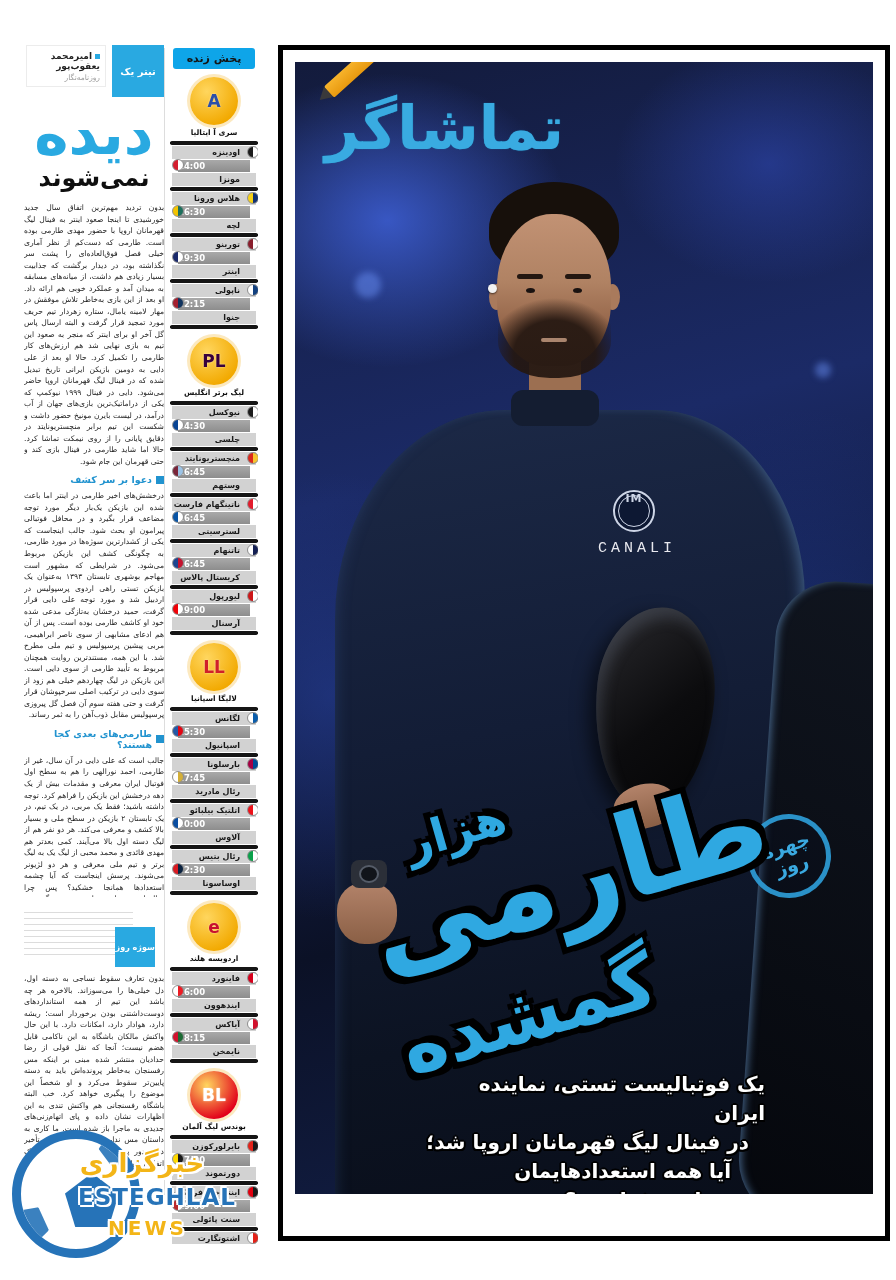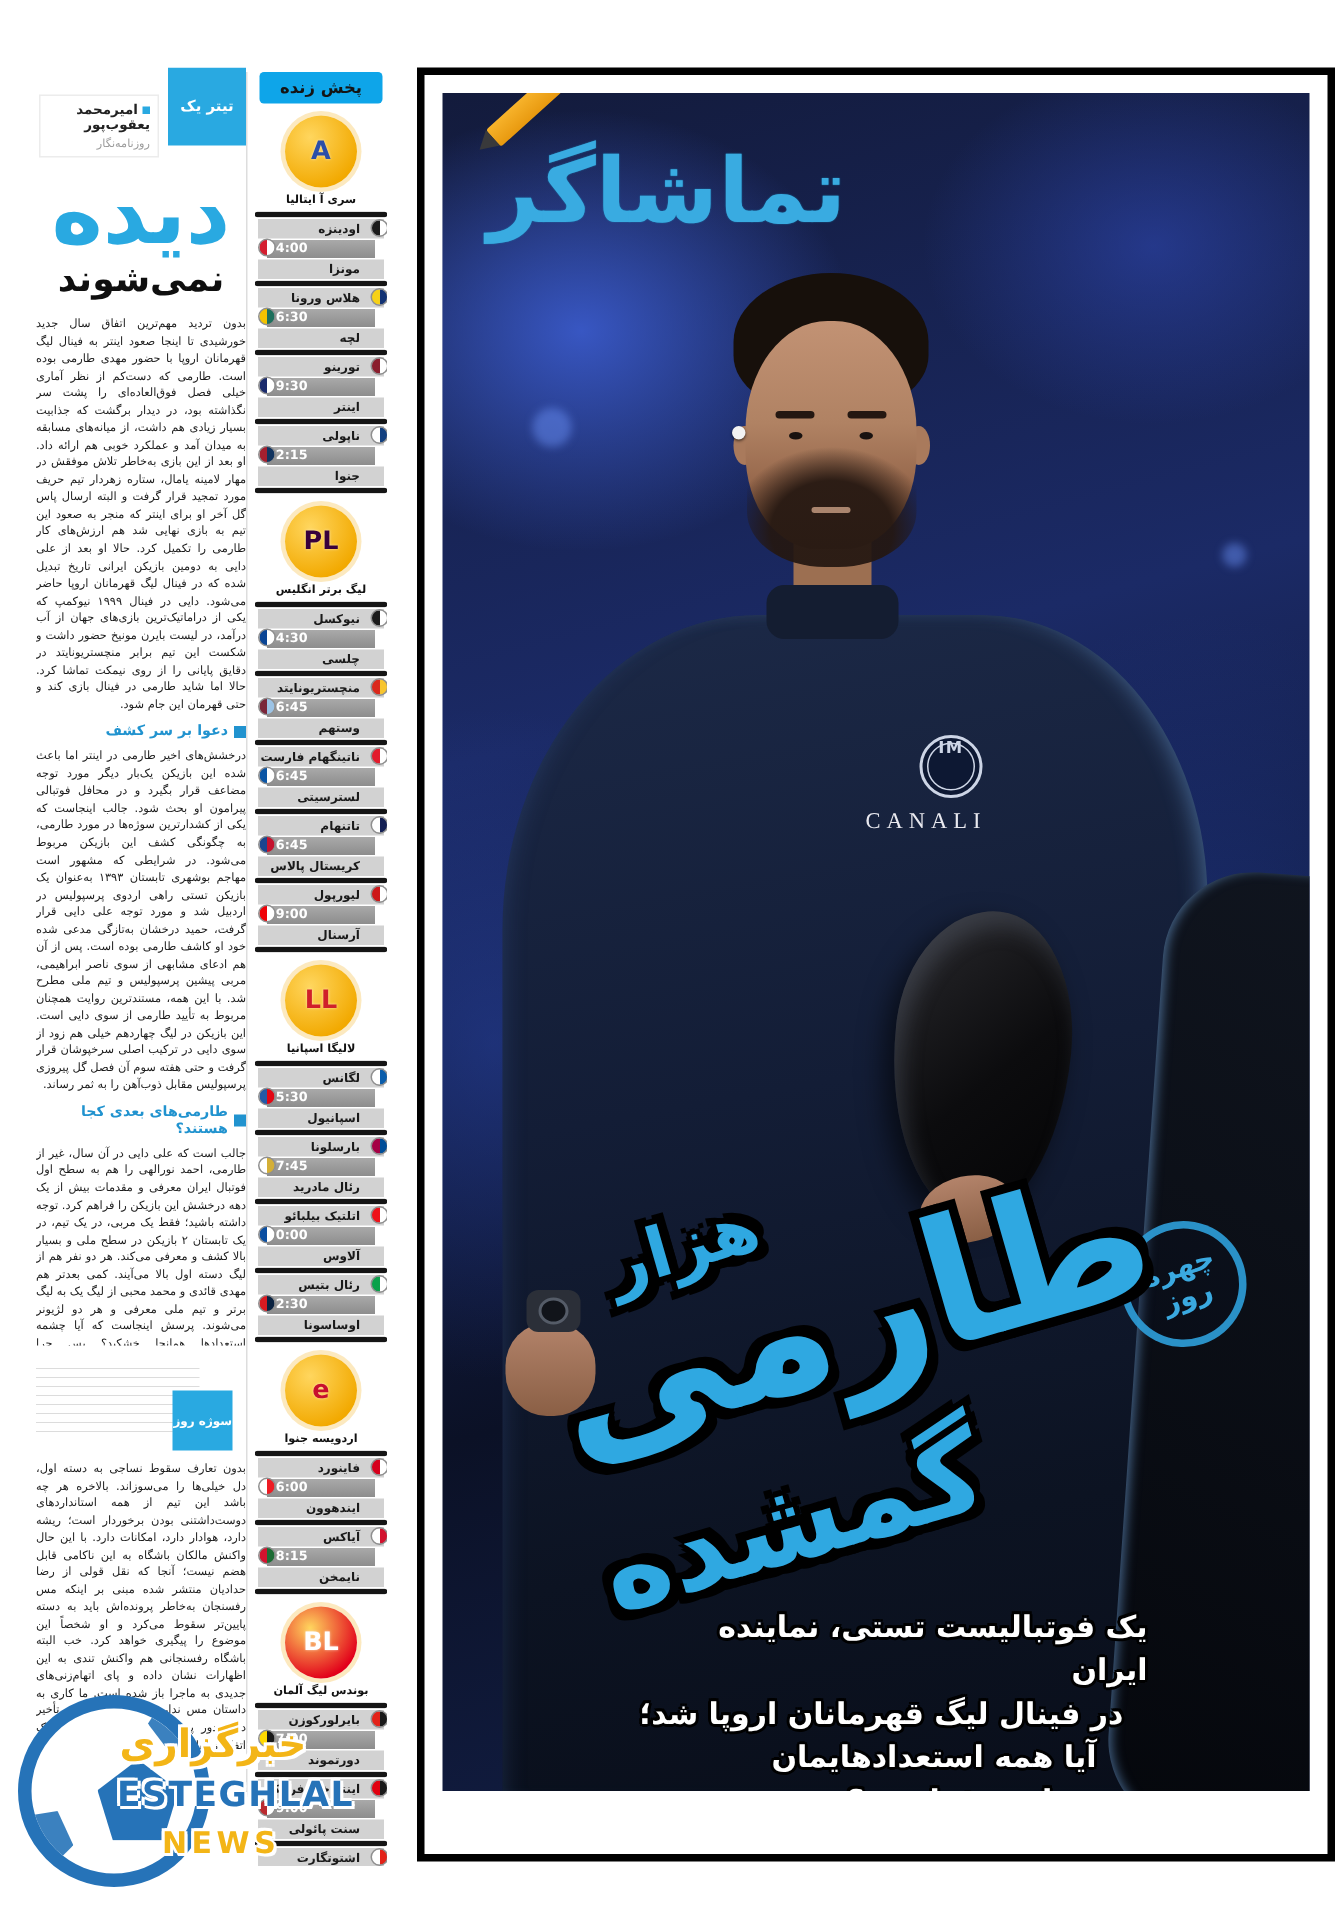--- a/index.html
+++ b/index.html
@@ -9,21 +9,21 @@
 
   
   .vrule { position:absolute; left:164px; top:48px; width:1px; height:1150px; background:#ddd; }
 
   
   .lead-col { position:absolute; left:24px; top:45px; width:140px; }
   .art1 { height:852px; overflow:hidden; }
   .art2 { height:266px; overflow:hidden; position:relative; margin-top:6px; }
 
   .lead-head { display:flex; justify-content:flex-end; gap:6px; align-items:flex-start; }
-  .author-box { text-align:right; padding:5px 5px 4px; border:1px solid #ececec; width:80px; direction:rtl;margin-top:18px; }
+  .author-box { text-align:right; padding:5px 5px 4px; border:1px solid #ececec; width:80px; direction:rtl; }
   .author-name { font-size:9px; font-weight:bold; color:#222; }
   .bullet { display:inline-block; width:5px; height:5px; background:#29a9e1; margin-left:3px; }
   .author-role { font-size:7.5px; color:#9c9c9c; margin-top:2px; }
   .kicker-sq { width:52px; height:52px; background:#29a9e1; color:#fff; font-size:10px; font-weight:bold;
                display:flex; align-items:center; justify-content:center; direction:rtl; text-align:center; }
   .lead-hl  { font-size:58px; line-height:.95; color:#29a9e1; text-align:center; font-weight:800; margin-top:10px; }
   .lead-hl2 { font-size:24px; color:#0f0f0f; text-align:center; font-weight:800; margin:2px 0 10px; direction:rtl; }
   p.body { direction:rtl; text-align:justify; font-size:7.6px; line-height:1.52; color:#1c1c1c; margin-bottom:5px; }
   .subhead { color:#2193cf; font-size:9.5px; font-weight:bold; direction:rtl; display:flex; gap:4px;
              align-items:center; margin:7px 0 5px; }
@@ -104,22 +104,22 @@
            border-radius:12px; z-index:2; }
   .torso { position:absolute; left:40px; top:348px; width:470px; height:790px; z-index:1;
            background:linear-gradient(170deg,#1c2947 0%,#131d36 40%,#0c1322 75%,#090e1a 100%);
            border-radius:170px 150px 0 0 / 210px 190px 0 0;
            box-shadow:inset -10px 0 16px -8px rgba(130,190,255,.45), inset 10px 0 16px -10px rgba(80,120,200,.25); }
   .badge { position:absolute; left:318px; top:428px; width:42px; height:42px; border-radius:50%;
            background:#0d1833; border:2px solid #cdd5e6; z-index:2;
            display:flex; justify-content:center; }
   .badge::before { content:""; position:absolute; inset:3px; border:1.5px solid #cdd5e6; border-radius:50%; }
   .badge span { color:#cdd5e6; font-size:11px; font-weight:bold; letter-spacing:1px; }
-  .brand { position:absolute; left:282px; top:478px; width:120px; text-align:left; z-index:2;
-           color:#e9e9ef; font-family:Liberation Serif, serif; font-size:15px; letter-spacing:4px; }
+  .brand { position:absolute; left:282px; top:478px; width:120px; text-align:center; z-index:2;
+           color:#e9e9ef; font-family:Liberation Mono, monospace; font-size:15px; letter-spacing:4px; }
   .pouch { position:absolute; left:300px; top:545px; width:118px; height:205px; z-index:2;
            background:linear-gradient(135deg,#2a2a2e 0%,#0c0c0e 55%,#040405 100%);
            border-radius:52% 48% 46% 54% / 40% 44% 56% 60%; transform:rotate(6deg);
            box-shadow:-6px 8px 18px rgba(0,0,0,.6), inset 6px 10px 14px rgba(120,130,150,.28); }
   .hand1 { position:absolute; left:318px; top:722px; width:64px; height:44px; z-index:3;
            background:linear-gradient(#b3836a,#8a5f45); border-radius:50% 50% 45% 45%; transform:rotate(-12deg); }
   .jacket{ position:absolute; right:-34px; top:520px; width:150px; height:640px; z-index:1;
            background:linear-gradient(200deg,#10151f,#05070c); border-radius:60px 20px 0 60px;
            transform:rotate(4deg); box-shadow:inset 4px 0 8px -2px rgba(130,190,255,.5); }
   .watch { position:absolute; left:56px; top:798px; width:36px; height:28px; background:#2b2f38;
@@ -280,21 +280,21 @@
           <div class="sep"></div>
           <div class="team-row home"><span class="tname">رئال بتیس</span><span class="dot home-dot" style="background: linear-gradient(90deg, rgb(10, 161, 74) 0px, rgb(10, 161, 74) 50%, rgb(255, 255, 255) 50%, rgb(255, 255, 255) 100%);"></span></div>
           <div class="time-row"><span class="dot away-dot" style="background: linear-gradient(90deg, rgb(217, 26, 33) 0px, rgb(217, 26, 33) 50%, rgb(10, 34, 64) 50%, rgb(10, 34, 64) 100%);"></span><span class="ttime">22:30</span></div>
           <div class="team-row away"><span class="tname">اوساسونا</span></div>
           <div class="sep"></div>
         </div>
         <div class="league-section">
           <div class="league-circle" style="background: radial-gradient(circle at 35% 30%, rgb(255, 214, 94), rgb(242, 169, 0) 75%);">
             <span class="league-glyph" style="color: rgb(200, 16, 46);">e</span>
           </div>
-          <div class="league-label">اردویسه جنوا</div>
+          <div class="league-label">اردویسه هلند</div>
           <div class="sep"></div>
           <div class="team-row home"><span class="tname">فاینورد</span><span class="dot home-dot" style="background: linear-gradient(90deg, rgb(214, 0, 28) 0px, rgb(214, 0, 28) 50%, rgb(255, 255, 255) 50%, rgb(255, 255, 255) 100%);"></span></div>
           <div class="time-row"><span class="dot away-dot" style="background: linear-gradient(90deg, rgb(255, 255, 255) 0px, rgb(255, 255, 255) 50%, rgb(237, 28, 36) 50%, rgb(237, 28, 36) 100%);"></span><span class="ttime">16:00</span></div>
           <div class="team-row away"><span class="tname">ایندهوون</span></div>
           <div class="sep"></div>
           <div class="team-row home"><span class="tname">آیاکس</span><span class="dot home-dot" style="background: linear-gradient(90deg, rgb(255, 255, 255) 0px, rgb(255, 255, 255) 50%, rgb(210, 18, 46) 50%, rgb(210, 18, 46) 100%);"></span></div>
           <div class="time-row"><span class="dot away-dot" style="background: linear-gradient(90deg, rgb(210, 18, 46) 0px, rgb(210, 18, 46) 50%, rgb(28, 107, 52) 50%, rgb(28, 107, 52) 100%);"></span><span class="ttime">18:15</span></div>
           <div class="team-row away"><span class="tname">نایمخن</span></div>
           <div class="sep"></div>
         </div>

